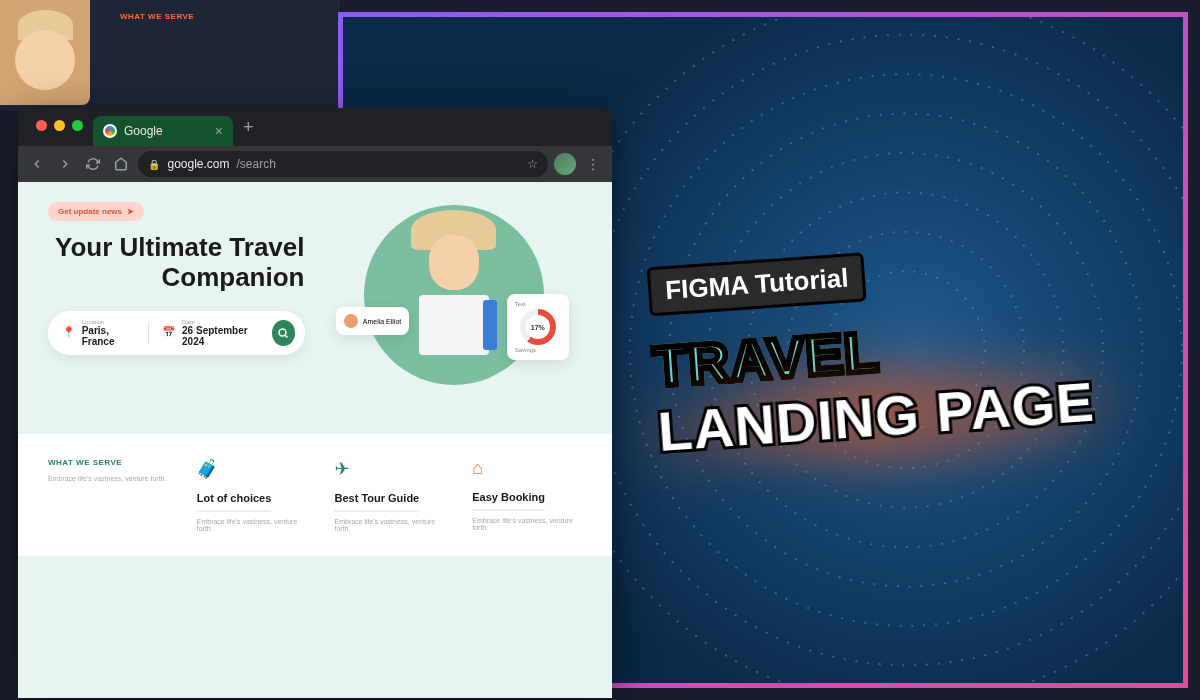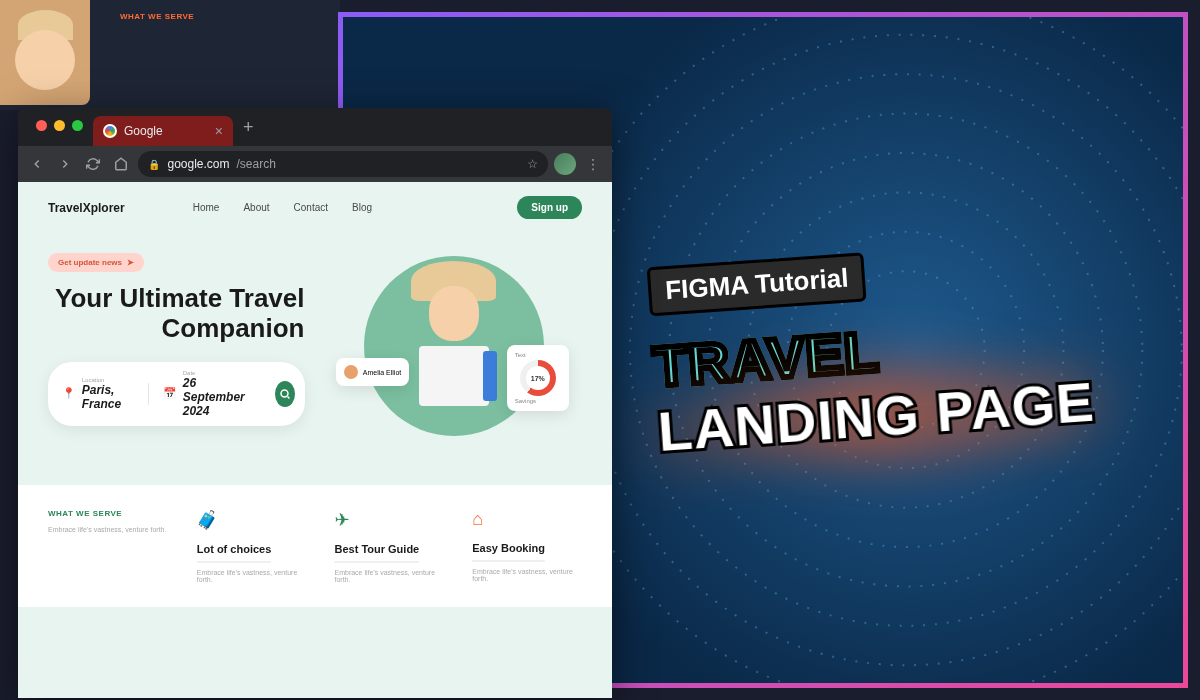--- a/index.html
+++ b/index.html
@@ -23,21 +23,21 @@
 .thumb-glow { position: absolute; left: 360px; top: 320px; width: 380px; height: 150px; background: radial-gradient(ellipse, rgba(255,80,20,0.5), transparent 70%); filter: blur(25px); }
 
 
 .browser { position: absolute; left: 18px; top: 108px; width: 594px; height: 590px; background: #2b2b2b; border-radius: 8px 8px 0 0; box-shadow: 0 10px 40px rgba(0,0,0,0.5); overflow: hidden; }
 .tab-strip { height: 38px; background: #202124; display: flex; align-items: flex-end; padding-left: 8px; }
 .traffic-lights { display: flex; gap: 7px; padding: 12px 10px; align-self: flex-start; }
 .traffic-lights span { width: 11px; height: 11px; border-radius: 50%; }
 .tl-red { background: #ff5f57; }
 .tl-yellow { background: #febc2e; }
 .tl-green { background: #28c840; }
-.tab { background: #7f1d1d; height: 30px; border-radius: 8px 8px 0 0; display: flex; align-items: center; gap: 7px; padding: 0 10px; min-width: 140px; color: #e8eaed; font-size: 12px; }
+.tab { background: #14532d; height: 30px; border-radius: 8px 8px 0 0; display: flex; align-items: center; gap: 7px; padding: 0 10px; min-width: 140px; color: #e8eaed; font-size: 12px; }
 .tab .favicon { width: 14px; height: 14px; background: conic-gradient(#4285f4, #34a853, #fbbc05, #ea4335, #4285f4); border-radius: 50%; border: 2px solid #fff; }
 .tab .close { margin-left: auto; font-size: 14px; color: #9aa0a6; }
 .new-tab { color: #9aa0a6; padding: 0 10px; font-size: 18px; align-self: center; }
 .toolbar { height: 36px; background: #35363a; display: flex; align-items: center; gap: 6px; padding: 0 8px; }
 .toolbar .nav-icon { width: 22px; height: 22px; display: flex; align-items: center; justify-content: center; color: #9aa0a6; }
 .address-bar { flex: 1; height: 26px; background: #202124; border-radius: 14px; display: flex; align-items: center; padding: 0 10px; gap: 7px; color: #9aa0a6; font-size: 12px; }
 .address-bar .lock { font-size: 10px; }
 .address-bar .url-host { color: #e8eaed; }
 .address-bar .star { margin-left: auto; }
 .avatar-small { width: 22px; height: 22px; border-radius: 50%; background: linear-gradient(135deg, #4a7c5c, #6ba87d); }
@@ -54,21 +54,21 @@
 .hero { display: flex; padding: 18px 30px 30px; gap: 21px; }
 .hero-left { flex: 1; }
 .update-badge { display: inline-flex; align-items: center; gap: 5px; background: #ffd4cc; color: #d4553a; font-size: 8px; font-weight: 600; padding: 5px 10px; border-radius: 14px; }
 .hero-title { font-size: 26px; font-weight: 800; color: #1a1a1a; line-height: 1.15; margin-top: 12px; text-align: right; }
 .hero-sub { font-size: 8px; color: #888; line-height: 1.5; margin-top: 10px; max-width: 220px; }
 .search-capsule { display: inline-flex; align-items: center; gap: 14px; background: #fff; border-radius: 24px; padding: 8px 10px 8px 14px; margin-top: 18px; box-shadow: 0 4px 15px rgba(0,0,0,0.08); }
 .field { display: flex; gap: 6px; align-items: center; }
 .field-icon { color: #2d8659; font-size: 11px; }
 .field-icon.date { color: #e74c3c; }
 .field-text .label { font-size: 6px; color: #aaa; }
-.field-text .value { font-size: 12px; font-weight: 600; color: #1a1a1a; font-style: italic; }
+.field-text .value { font-size: 10px; font-weight: 600; color: #1a1a1a; }
 .divider { width: 1px; height: 22px; background: #e5e5e5; }
 .search-go { width: 26px; height: 26px; border-radius: 50%; background: #2d8659; color: #fff; display: flex; align-items: center; justify-content: center; font-size: 11px; }
 
 .hero-right { flex: 1; position: relative; }
 .hero-circle { width: 180px; height: 180px; border-radius: 50%; background: #7bbfa0; position: relative; margin: 5px auto; overflow: visible; }
 .hero-person { position: absolute; left: 50%; top: 50%; transform: translate(-50%, -50%); width: 140px; height: 170px; }
 .hero-person .hat { width: 85px; height: 40px; background: #e8c998; border-radius: 50% 50% 10% 10%; margin: 0 auto; }
 .hero-person .face { width: 50px; height: 55px; background: #f5d0a9; border-radius: 45%; margin: -15px auto 0; }
 .hero-person .tickets { width: 70px; height: 60px; background: #f5f5f5; margin: 5px auto; border-radius: 4px; position: relative; }
 .hero-person .tickets::after { content: ""; position: absolute; right: -8px; top: 5px; width: 14px; height: 50px; background: #3b7dd8; border-radius: 3px; }
@@ -161,30 +161,20 @@
       <span class="lock">🔒</span>
       <span class="url-host">google.com</span>
         <span>/search</span>
       <span class="star">☆</span>
     </div>
     <div class="avatar-small"></div>
     <div class="kebab">⋮</div>
   </div>
 
   <div class="page">
-    <div class="site-nav">
-      <span class="brand">TravelXplorer</span>
-      <div class="nav-links">
-        <span>Home</span>
-        <span>About</span>
-        <span>Contact</span>
-        <span>Blog</span>
-      </div>
-      <span class="signup-btn">Sign up</span>
-    </div>
 
     <div class="hero">
       <div class="hero-left">
         <span class="update-badge">
           <span>Get update news</span>
           <span>➤</span>
         </span>
         <h1 class="hero-title">Your Ultimate Travel Companion</h1>
         <div class="search-capsule">
           <div class="field">

